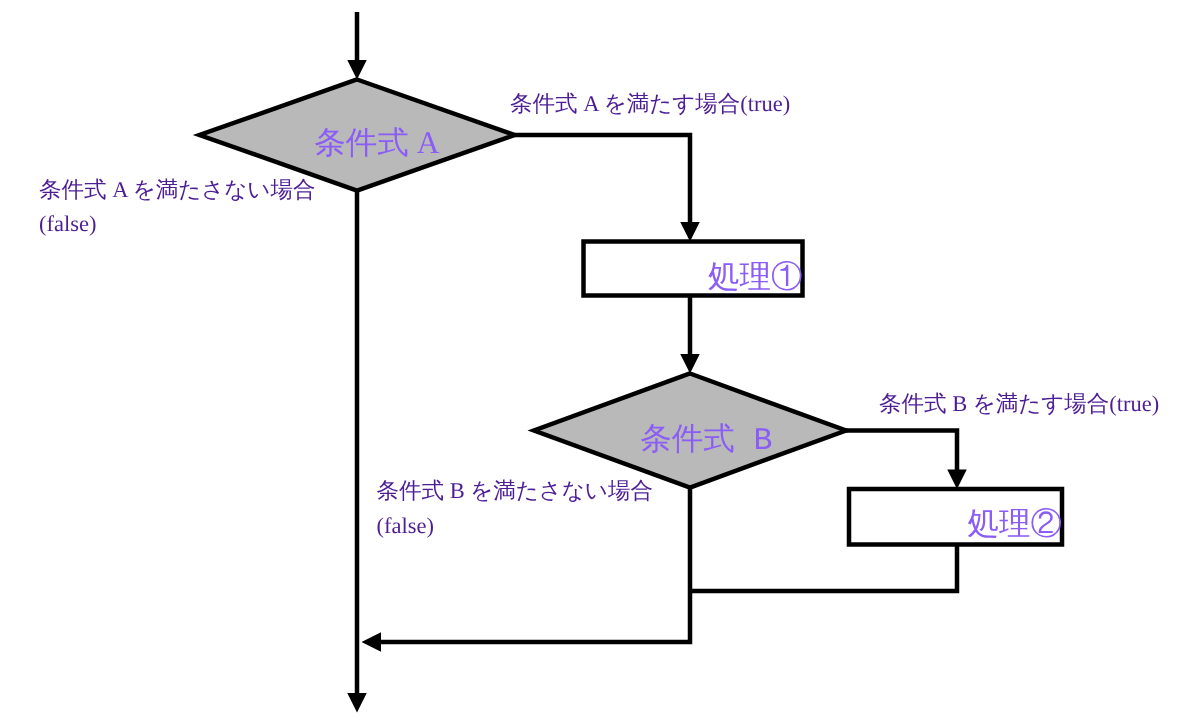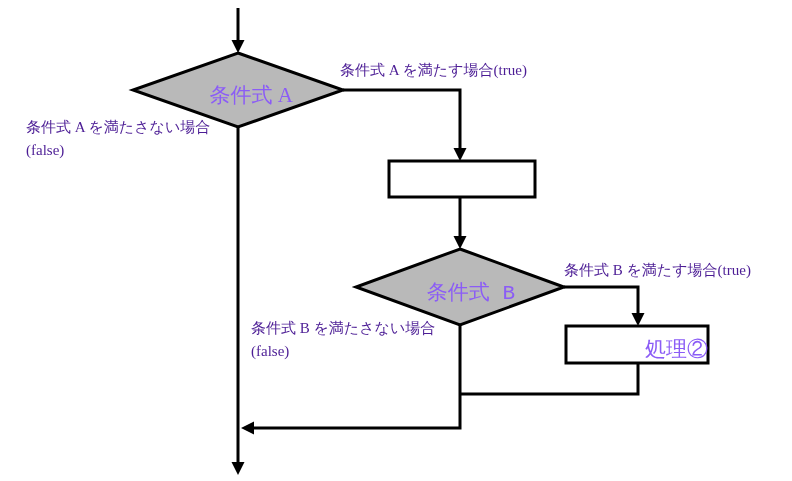--- a/index.html
+++ b/index.html
@@ -61,28 +61,29 @@
 
     <path class="flow-line" d="M460 325 L460 428 L253 428"></path>
     <polygon class="arrowhead" points="241,428 254,421.5 254,434.5"></polygon>
 
     <line class="flow-line" x1="238" y1="127" x2="238" y2="463"></line>
     <polygon class="arrowhead" points="238,475 231.5,462 244.5,462"></polygon>
   </svg>
 
   <div class="node-lbl" style="left:183px;top:81px;width:110px;">条件式 A</div>
 
+  <div class="node-lbl" style="left:389px;top:170px;width:146px;">処理①</div>
 
   <div class="node-lbl" style="left:405px;top:278px;width:110px;font-family:Liberation Mono, monospace;">条件式 B</div>
 
   <div class="node-lbl" style="left:566px;top:335px;width:142px;">処理②</div>
 
   <div class="lbl" style="left:340px;top:61px;">条件式 A を満たす場合(true)</div>
 
   <div class="lbl" style="left:26px;top:118px;">条件式 A を満たさない場合</div>
   <div class="lbl" style="left:26px;top:141px;">(false)</div>
 
-  <div class="lbl" style="left:564px;top:261px;">条件式 B を満たす場合(true)</div>
+  <div class="lbl" style="left:586px;top:261px;">条件式 B を満たす場合(true)</div>
 
   <div class="lbl" style="left:251px;top:319px;">条件式 B を満たさない場合</div>
   <div class="lbl" style="left:251px;top:342px;">(false)</div>
 
 </div>
 
 </body></html>

